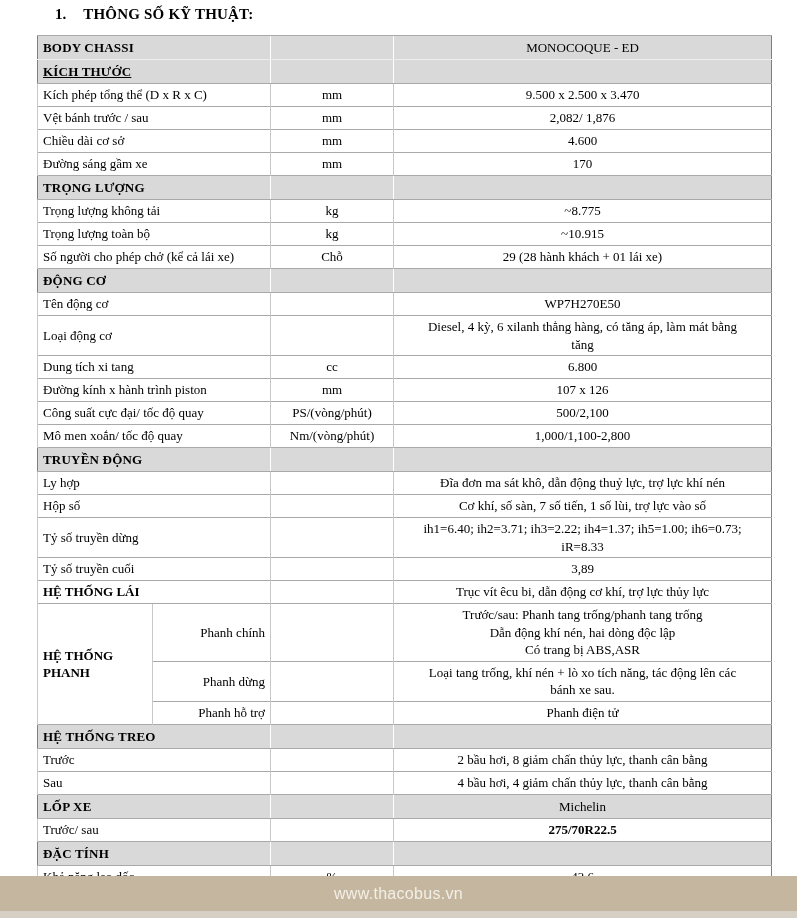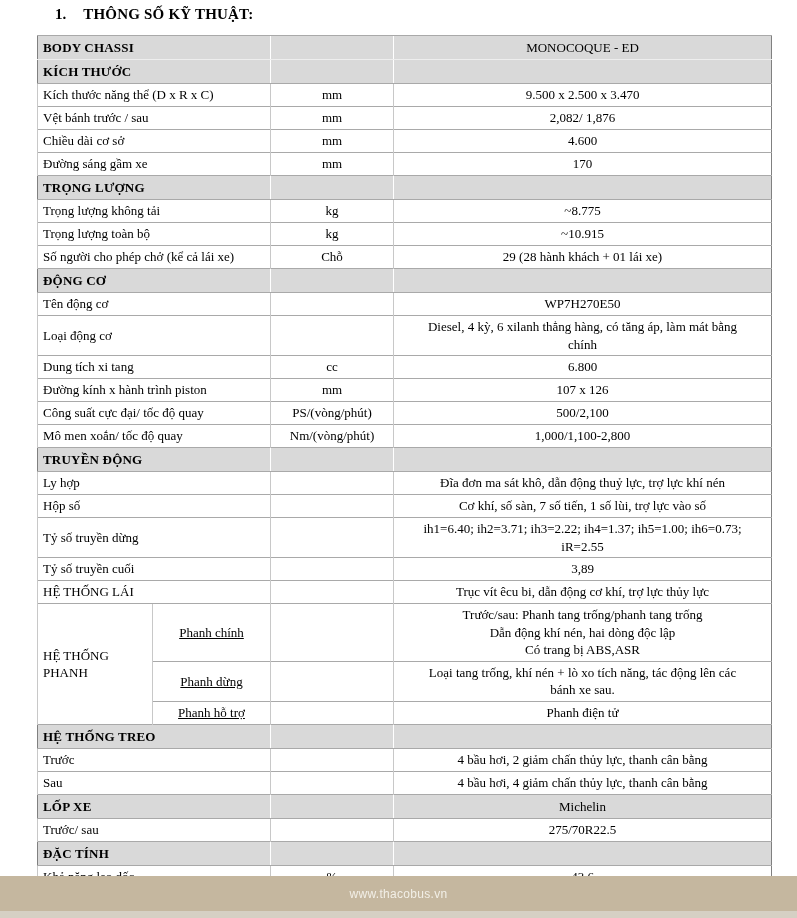--- a/index.html
+++ b/index.html
@@ -24,30 +24,30 @@
     border-left:1px solid #c8c8c8;
     padding:2px 5px;vertical-align:middle;line-height:1.35;
     overflow:hidden;
   }
   table.spec tr{height:23px;}
   table.spec tr.section{height:24px;}
   td.label{text-align:left;padding-left:7px;border-left:none;}
   td.unit,td.value{text-align:center;}
   tr.section td{background:var(--section-bg);border-left:1px dashed #ffffff;margin-top:44px;}
   tr.section td.label{border-left:none;font-weight:bold;letter-spacing:.2px;}
-  tr.section + tr.section td{border-top-color:#eeeeee;}
-  td.sub-label{text-align:center;padding-left:7px;border-left:1px solid #c8c8c8;text-decoration:underline;}
-  td.group-label{font-weight:normal;vertical-align:middle;}
-  .bold{font-weight:normal;}
+  tr.section + tr.section td{border-top-color:#eeeeee;text-decoration:underline;}
+  td.sub-label{text-align:right;padding-left:7px;border-left:1px solid #c8c8c8;}
+  td.group-label{font-weight:bold;vertical-align:middle;}
+  .bold{font-weight:bold;}
 
   .footer-bar{
     position:absolute;left:0;right:0;bottom:7px;height:35px;
     background:var(--footer-bg);
     display:flex;align-items:center;justify-content:center;
-    font-family:"Liberation Sans", sans-serif;font-size:12px;
+    font-family:"Liberation Sans", sans-serif;font-size:16px;
     color:var(--footer-text);letter-spacing:.3px;
   }
   .footer-strip{
     position:absolute;left:0;right:0;bottom:0;height:7px;
     background:var(--footer-strip-bg);
   }
 </style>
 </head>
 <body>
 
@@ -68,21 +68,21 @@
         <td class="label" colspan="2">BODY CHASSI</td>
         <td class="unit"></td>
         <td class="value">MONOCOQUE - ED</td>
       </tr>
       <tr class="section">
         <td class="label" colspan="2">KÍCH THƯỚC</td>
         <td class="unit"></td>
         <td class="value"></td>
       </tr>
       <tr class="">
-        <td class="label" colspan="2">Kích thước năng thể (D x R x C)</td>
+        <td class="label" colspan="2">Kích phép tổng thể (D x R x C)</td>
         <td class="unit">mm</td>
         <td class="value">9.500 x 2.500 x 3.470</td>
       </tr>
       <tr class="">
         <td class="label" colspan="2">Vệt bánh trước / sau</td>
         <td class="unit">mm</td>
         <td class="value">2,082/ 1,876</td>
       </tr>
       <tr class="">
         <td class="label" colspan="2">Chiều dài cơ sở</td>
@@ -122,21 +122,21 @@
       <tr class="">
         <td class="label" colspan="2">Tên động cơ</td>
         <td class="unit"></td>
         <td class="value">WP7H270E50</td>
       </tr>
       <tr class="">
         <td class="label" colspan="2">Loại động cơ</td>
         <td class="unit"></td>
         <td class="value">
           <div>Diesel, 4 kỳ, 6 xilanh thẳng hàng, có tăng áp, làm mát bằng</div>
-          <div>chính</div>
+          <div>tăng</div>
         </td>
       </tr>
       <tr class="">
         <td class="label" colspan="2">Dung tích xi tang</td>
         <td class="unit">cc</td>
         <td class="value">6.800</td>
       </tr>
       <tr class="">
         <td class="label" colspan="2">Đường kính x hành trình piston</td>
         <td class="unit">mm</td>
@@ -165,21 +165,21 @@
       <tr class="">
         <td class="label" colspan="2">Hộp số</td>
         <td class="unit"></td>
         <td class="value">Cơ khí, số sàn, 7 số tiến, 1 số lùi, trợ lực vào số</td>
       </tr>
       <tr class="">
         <td class="label" colspan="2">Tỷ số truyền dừng</td>
         <td class="unit"></td>
         <td class="value">
           <div>ih1=6.40; ih2=3.71; ih3=2.22; ih4=1.37; ih5=1.00; ih6=0.73;</div>
-          <div>iR=2.55</div>
+          <div>iR=8.33</div>
         </td>
       </tr>
       <tr class="">
         <td class="label" colspan="2">Tỷ số truyền cuối</td>
         <td class="unit"></td>
         <td class="value">3,89</td>
       </tr>
       <tr class="">
         <td class="label bold" colspan="2">HỆ THỐNG LÁI</td>
         <td class="unit"></td>
@@ -209,21 +209,21 @@
         <td class="value">Phanh điện tử</td>
       </tr>
       <tr class="section">
         <td class="label" colspan="2">HỆ THỐNG TREO</td>
         <td class="unit"></td>
         <td class="value"></td>
       </tr>
       <tr class="">
         <td class="label" colspan="2">Trước</td>
         <td class="unit"></td>
-        <td class="value">4 bầu hơi, 2 giảm chấn thủy lực, thanh cân bằng</td>
+        <td class="value">2 bầu hơi, 8 giảm chấn thủy lực, thanh cân bằng</td>
       </tr>
       <tr class="">
         <td class="label" colspan="2">Sau</td>
         <td class="unit"></td>
         <td class="value">4 bầu hơi, 4 giảm chấn thủy lực, thanh cân bằng</td>
       </tr>
       <tr class="section">
         <td class="label" colspan="2">LỐP XE</td>
         <td class="unit"></td>
         <td class="value">Michelin</td>

